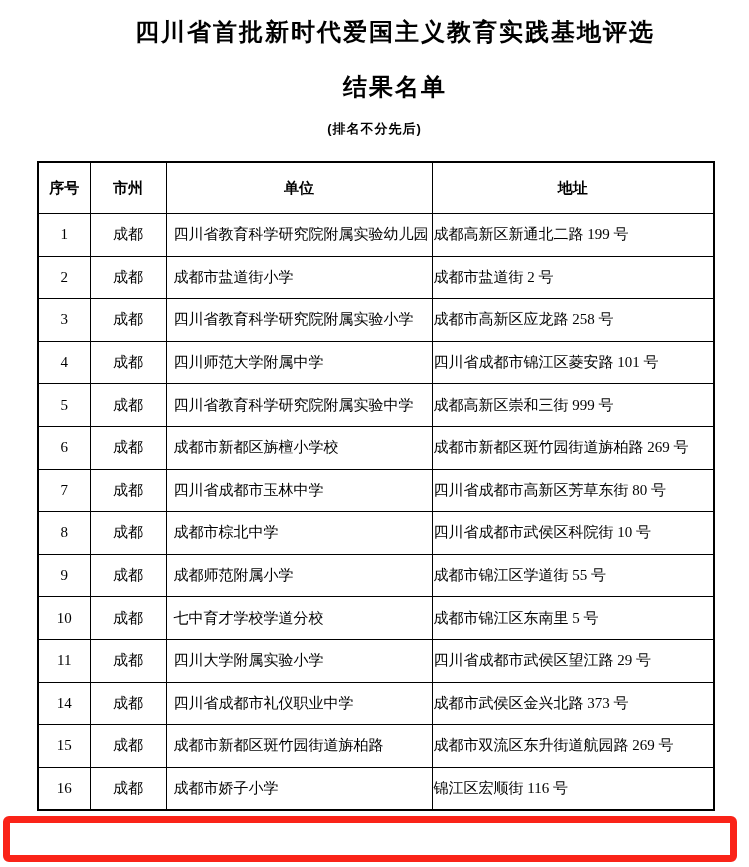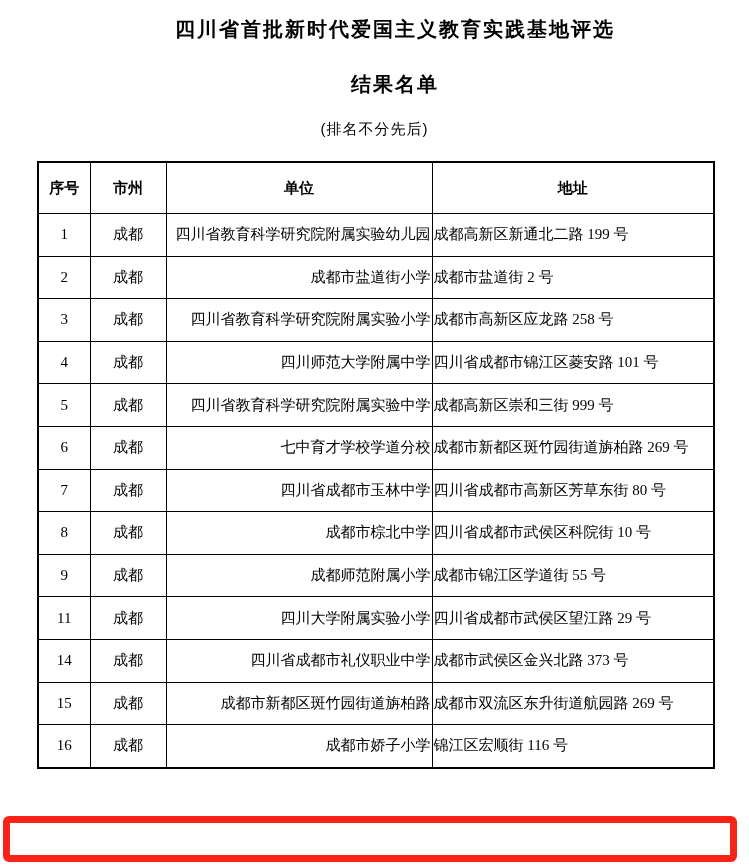--- a/index.html
+++ b/index.html
@@ -10,33 +10,34 @@
     background:#ffffff;
     overflow:hidden;
     font-family:"Liberation Sans","DejaVu Sans",sans-serif;
     color:#000;
   }
   .title-line{
     position:absolute;
     left:0; right:0;
     text-align:center;
     font-weight:700;
-    font-size:20px;
+    font-size:24px;
     letter-spacing:2px;
     font-family:"Liberation Sans","DejaVu Sans",sans-serif;
     padding-left:41px;
   }
   #title-line-1{top:16px;}
   #title-line-2{top:71px;}
   .note-line{
     position:absolute;
     top:120px; left:0; right:0;
     text-align:center;
-    font-size:15px;
+    font-size:13px;
     letter-spacing:1px;
+    font-weight:bold;
   }
   table.results{
     position:absolute;
     left:37px; top:161px;
     width:676px;
     border-collapse:collapse;
     table-layout:fixed;
     border:2px solid #000;
   }
   table.results th, table.results td{
@@ -51,21 +52,21 @@
     text-align:center;
     font-family:Liberation Serif, serif;
     margin-top:29px;
   }
   table.results td{
     height:39.6px;
     font-size:15px;
     font-family:"Liberation Serif","DejaVu Serif",serif;
   }
   td.col-no, td.col-city{text-align:center;}
-  td.col-unit{text-align:right; padding-left:0;}
+  td.col-unit{text-align:left; padding-left:7px;}
   td.col-addr{text-align:left; }
   .highlight-box{
     position:absolute;
     left:3px; top:816px;
     width:734px; height:46px;
     box-sizing:border-box;
     border:7px solid #fa2318;
     border-radius:6px;
     pointer-events:none;
     background:transparent;
@@ -124,40 +125,46 @@
         </tr>
         <tr>
           <td class="col-no">5</td>
           <td class="col-city">成都</td>
           <td class="col-unit">四川省教育科学研究院附属实验中学</td>
           <td class="col-addr">成都高新区崇和三街 999 号</td>
         </tr>
         <tr>
           <td class="col-no">6</td>
           <td class="col-city">成都</td>
-          <td class="col-unit">七中育才学校学道分校</td>
+          <td class="col-unit">成都市新都区旃檀小学校</td>
           <td class="col-addr">成都市新都区斑竹园街道旃柏路 269 号</td>
         </tr>
         <tr>
           <td class="col-no">7</td>
           <td class="col-city">成都</td>
           <td class="col-unit">四川省成都市玉林中学</td>
           <td class="col-addr">四川省成都市高新区芳草东街 80 号</td>
         </tr>
         <tr>
           <td class="col-no">8</td>
           <td class="col-city">成都</td>
           <td class="col-unit">成都市棕北中学</td>
           <td class="col-addr">四川省成都市武侯区科院街 10 号</td>
         </tr>
         <tr>
           <td class="col-no">9</td>
           <td class="col-city">成都</td>
           <td class="col-unit">成都师范附属小学</td>
           <td class="col-addr">成都市锦江区学道街 55 号</td>
+        </tr>
+        <tr>
+          <td class="col-no">10</td>
+          <td class="col-city">成都</td>
+          <td class="col-unit">七中育才学校学道分校</td>
+          <td class="col-addr">成都市锦江区东南里 5 号</td>
         </tr>
         <tr>
           <td class="col-no">11</td>
           <td class="col-city">成都</td>
           <td class="col-unit">四川大学附属实验小学</td>
           <td class="col-addr">四川省成都市武侯区望江路 29 号</td>
         </tr>
         <tr>
           <td class="col-no">14</td>
           <td class="col-city">成都</td>

